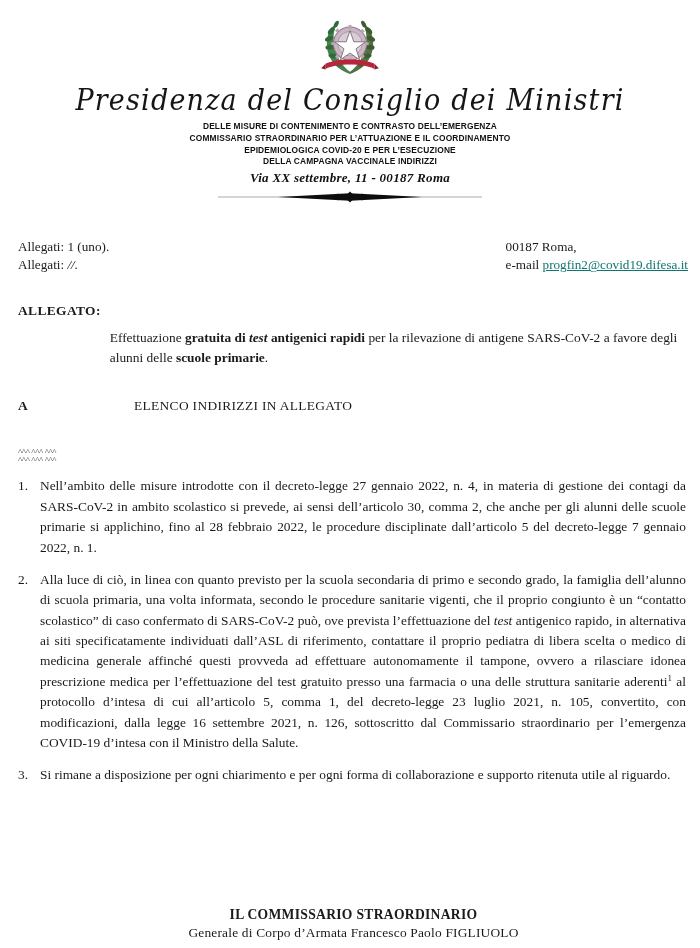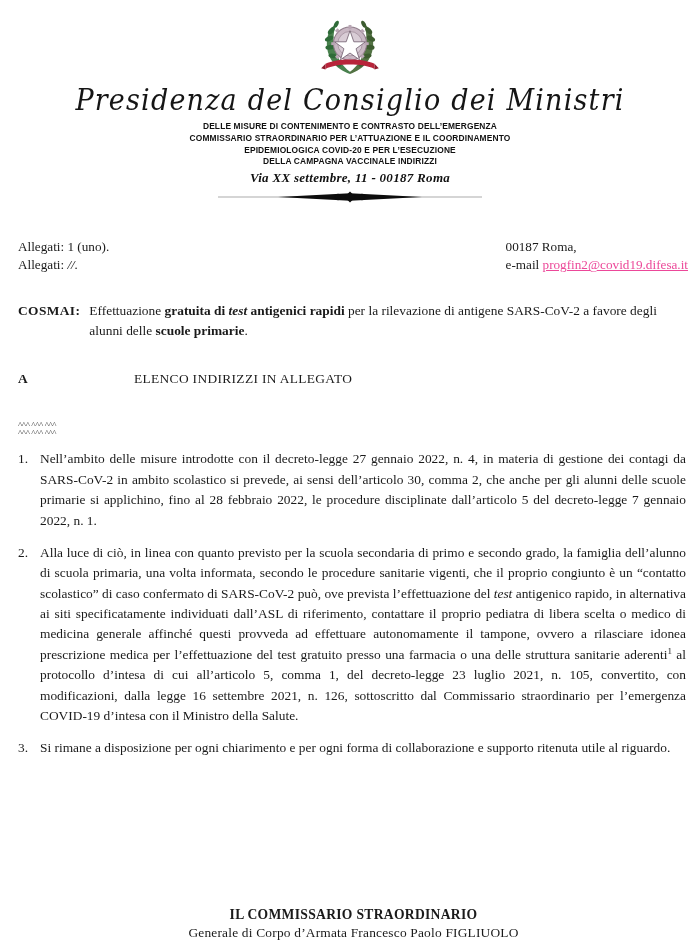--- a/index.html
+++ b/index.html
@@ -77,41 +77,42 @@
   }
   .meta-left { white-space: nowrap; }
   .meta-right {
     text-align: left;
     white-space: nowrap;
   }
   .meta-right .email-row {
     text-align: right;
   }
   .maillink {
-    color: #ec4899;
+    color: #0f766e;
     text-decoration: underline;
   }
   .slashes { font-style: italic; }
 
   
   .oggetto {
     display: flex;
     padding: 26px 8px 0 18px;
     font-size: 13.4px;
     line-height: 1.5;
   }
   .oggetto-label {
     font-weight: bold;
     letter-spacing: 0.4px;
     flex: 0 0 auto;
     padding-right: 9px;
   }
   .oggetto-body {
     flex: 1 1 auto;
     text-align: left;
+    margin-top: 27px;
   }
   b.bi { font-weight: bold; font-style: italic; }
 
   
   .destinatario {
     display: flex;
     padding: 30px 8px 0 18px;
     font-size: 13.4px;
   }
   .dest-a {
@@ -279,21 +280,21 @@
     <div>00187 Roma,</div>
     <div class="email-row">
       <span>e-mail</span>
       <a class="maillink" href="#">progfin2@covid19.difesa.it</a>
     </div>
   </div>
 </div>
 
 <div class="oggetto">
   <div class="oggetto-label">
-    <span>COSMAI</span><span>:</span>
+    <span>ALLEGATO</span><span>:</span>
   </div>
   <div class="oggetto-body"><span>Effettuazione </span><b>gratuita di </b><b class="bi">test</b><b> antigenici rapidi</b><span> per la rilevazione di antigene SARS-CoV-2 a favore degli alunni delle </span><b>scuole primarie</b><span>.</span></div>
 </div>
 
 <div class="destinatario">
   <div class="dest-a">A</div>
   <div class="dest-text">ELENCO INDIRIZZI IN ALLEGATO</div>
 </div>
 
 <div class="seguito-block">

